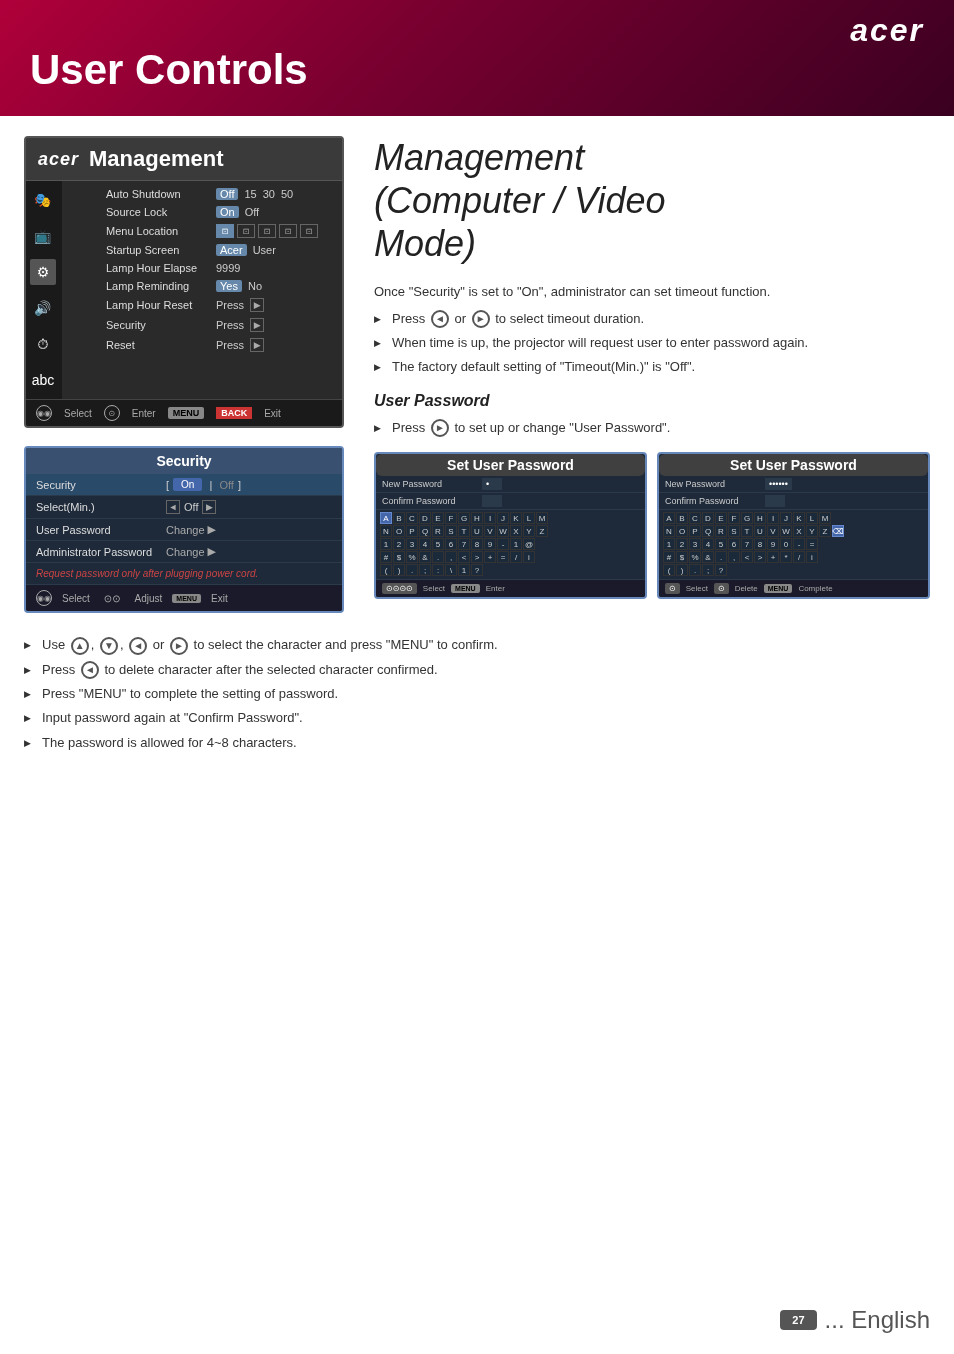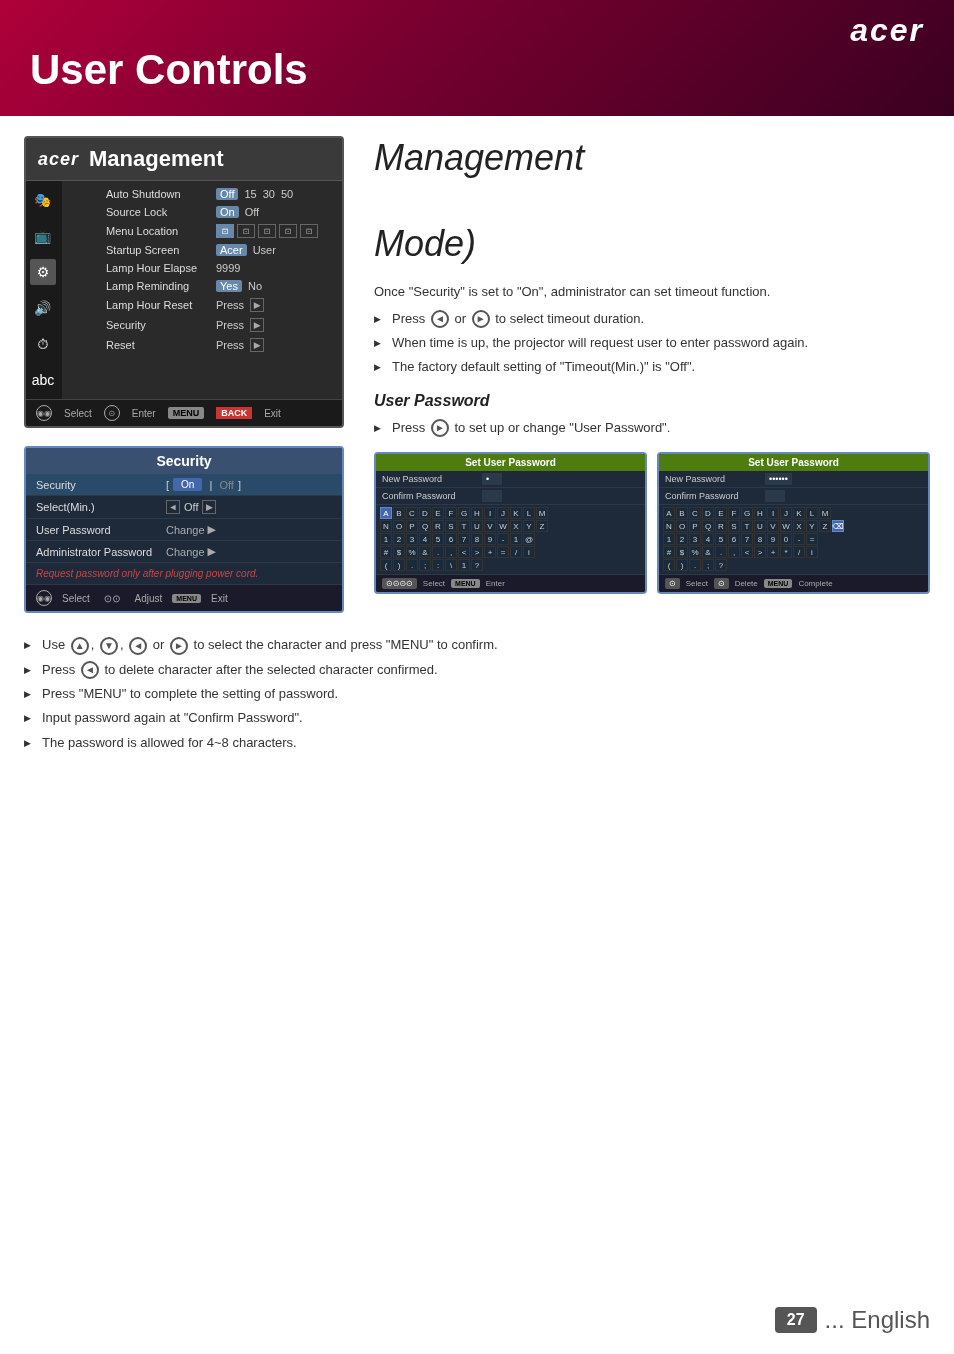--- a/index.html
+++ b/index.html
@@ -347,26 +347,27 @@
     }
     .pwd-panel {
       flex: 1;
       border: 2px solid #6688bb;
       background: #1e2a3a;
       border-radius: 4px;
       overflow: hidden;
       font-size: 9px;
     }
     .pwd-panel-title {
-      background: #4d7c0f;
+      background: #404040;
       text-align: center;
       padding: 3px;
       color: #fff;
-      font-size: 10px;
-      font-weight: bold;
+      font-size: 14px;
+      font-weight: bold;
+      border-radius: 6px;
     }
     .pwd-field-row {
       display: flex;
       align-items: center;
       padding: 2px 6px;
       color: #aaa;
       font-size: 9px;
       border-bottom: 1px solid #2a3a4a;
     }
     .pwd-field-label {
@@ -458,21 +459,21 @@
       position: absolute;
       bottom: 20px;
       right: 24px;
       display: flex;
       align-items: center;
       gap: 8px;
     }
     .page-number-box {
       background: #555;
       color: #fff;
-      font-size: 16px;
+      font-size: 11px;
       font-weight: bold;
       padding: 4px 12px;
       border-radius: 4px;
     }
     .page-lang {
       font-size: 24px;
       color: #555;
     }
   </style>
 </head>
@@ -632,21 +633,21 @@
         <span>Adjust</span>
         <span class="small-menu-btn">MENU</span>
         <span>Exit</span>
       </div>
     </div>
   </div>
 
   <div class="right-col">
     <div class="mgmt-heading">
       <span>Management</span><br>
-      <br>
+      <span>(Computer / Video</span><br>
       <span>Mode)</span>
     </div>
     <div class="content-text">Once "Security" is set to "On", administrator can set timeout function.</div>
     <ul class="bullet-list">
       <li>Press <span class="circle-icon">◄</span> or <span class="circle-icon">►</span> to select timeout duration.</li>
       <li>When time is up, the projector will request user to enter password again.</li>
       <li>The factory default setting of "Timeout(Min.)" is "Off".</li>
     </ul>
 
     <div class="sub-heading">User Password</div>

